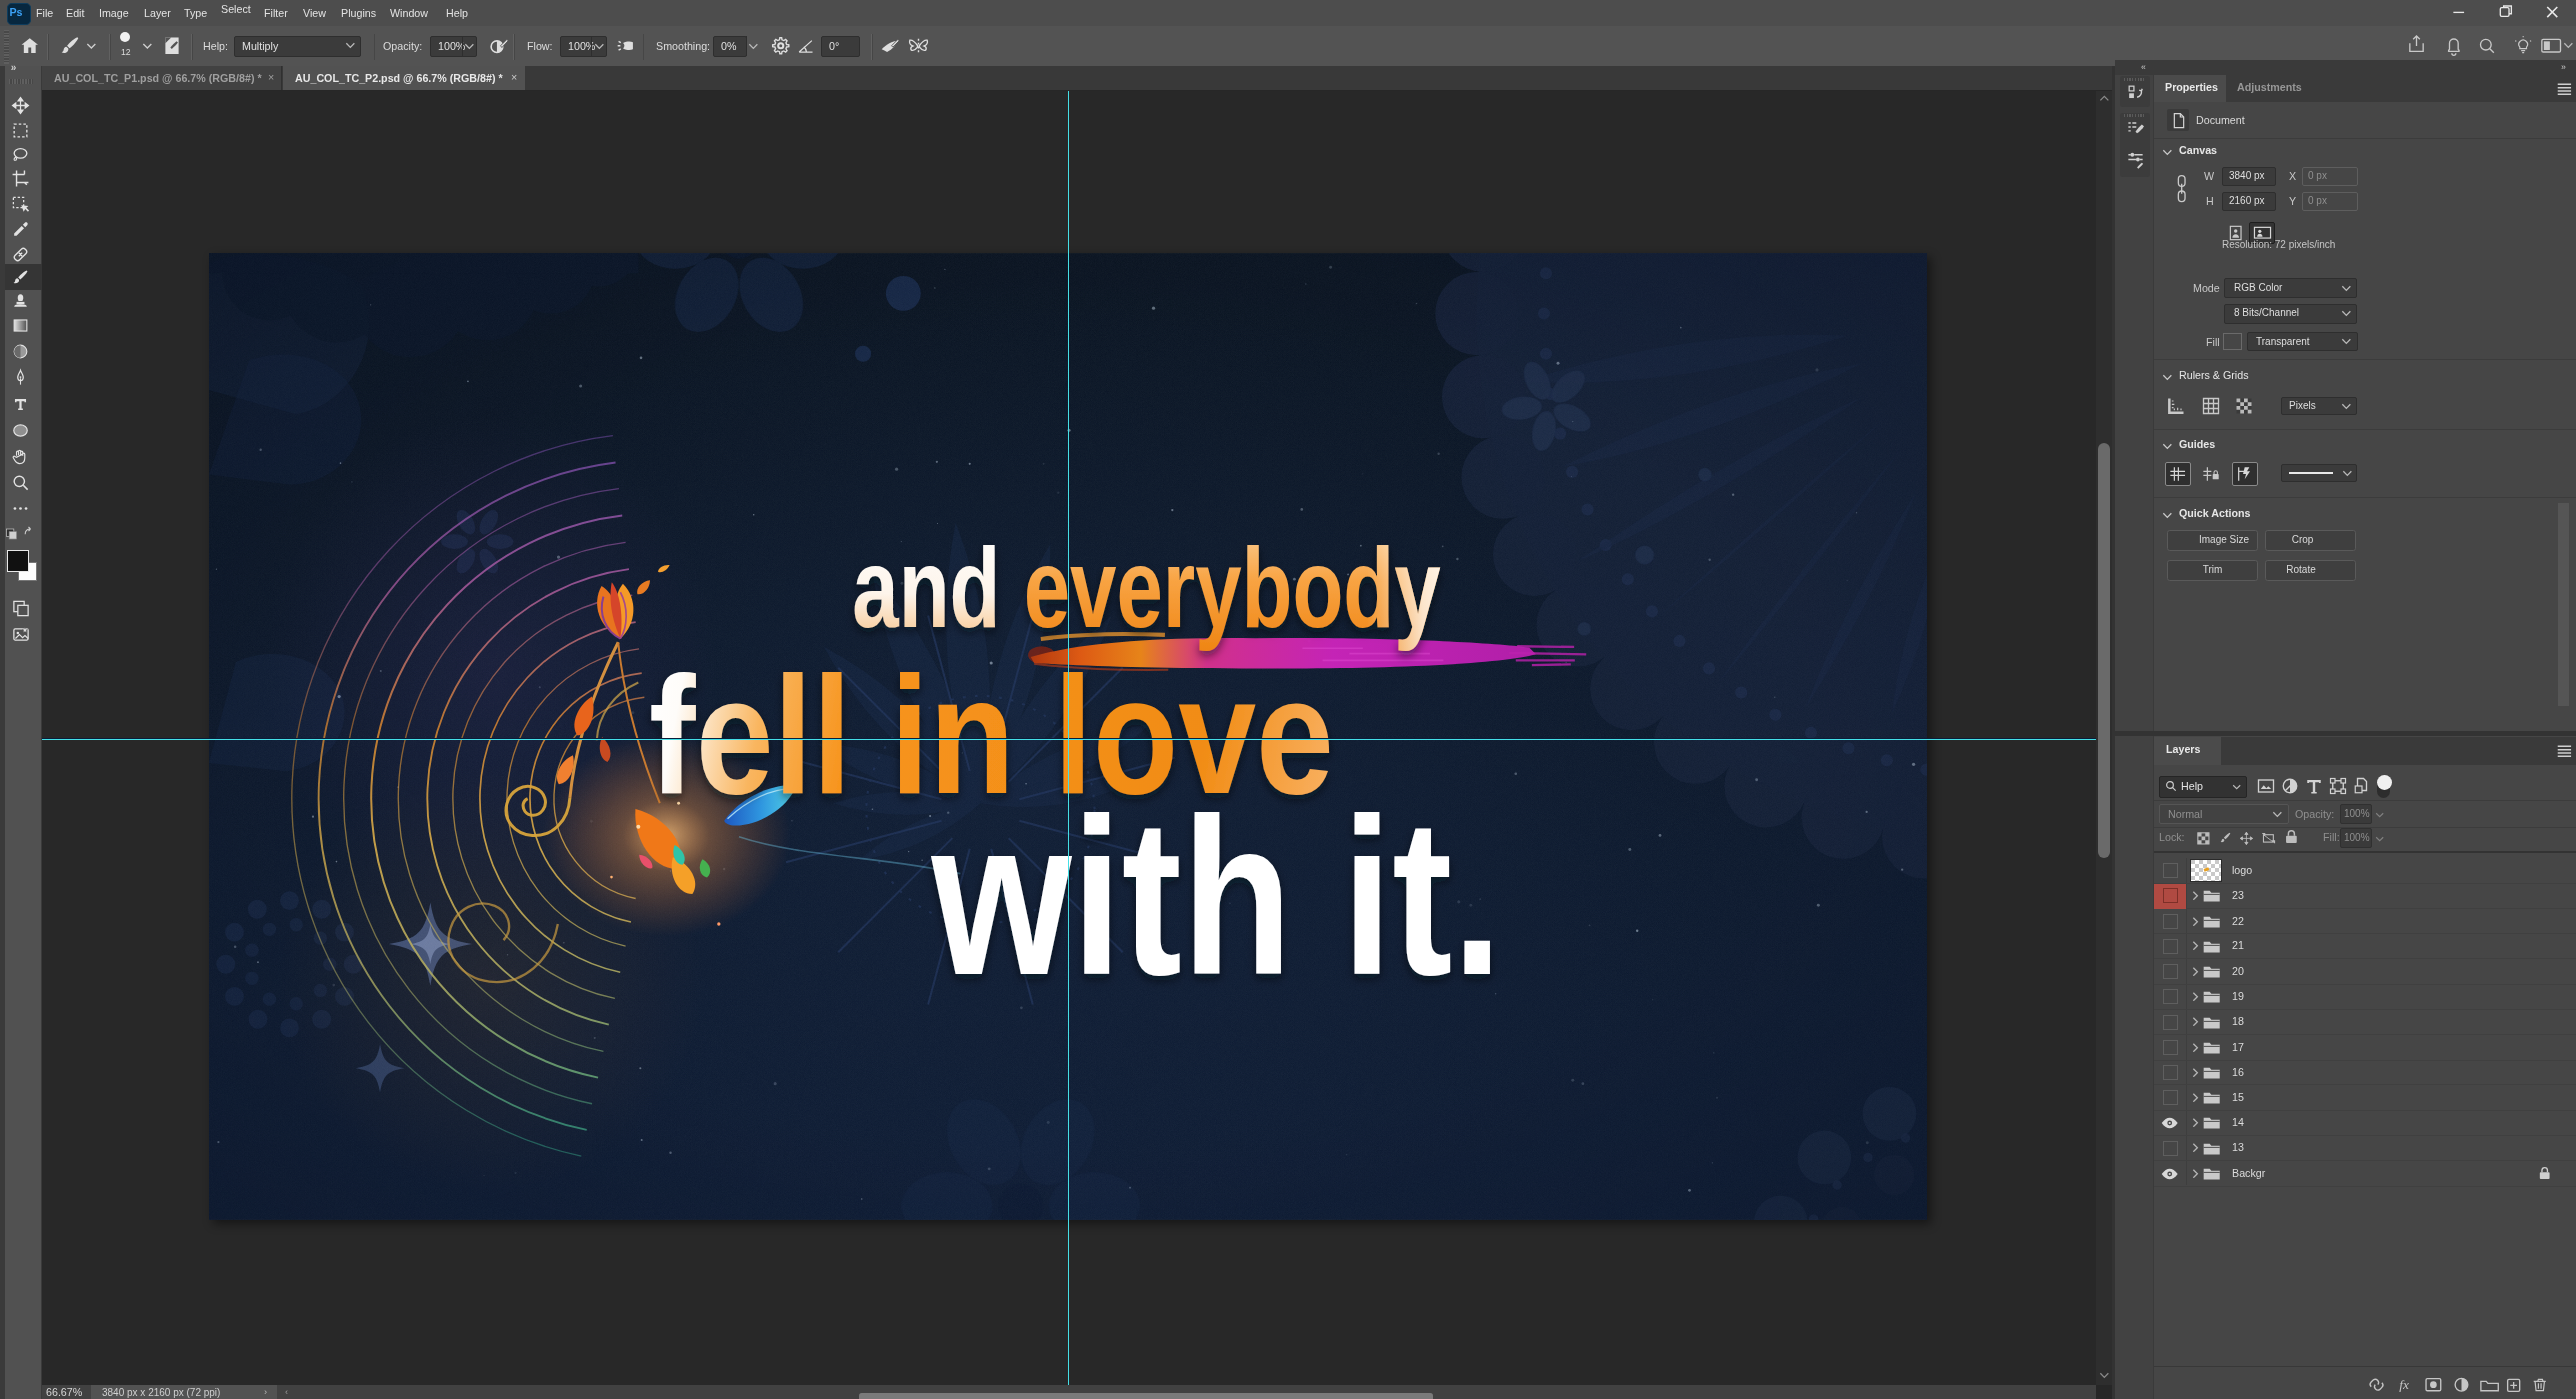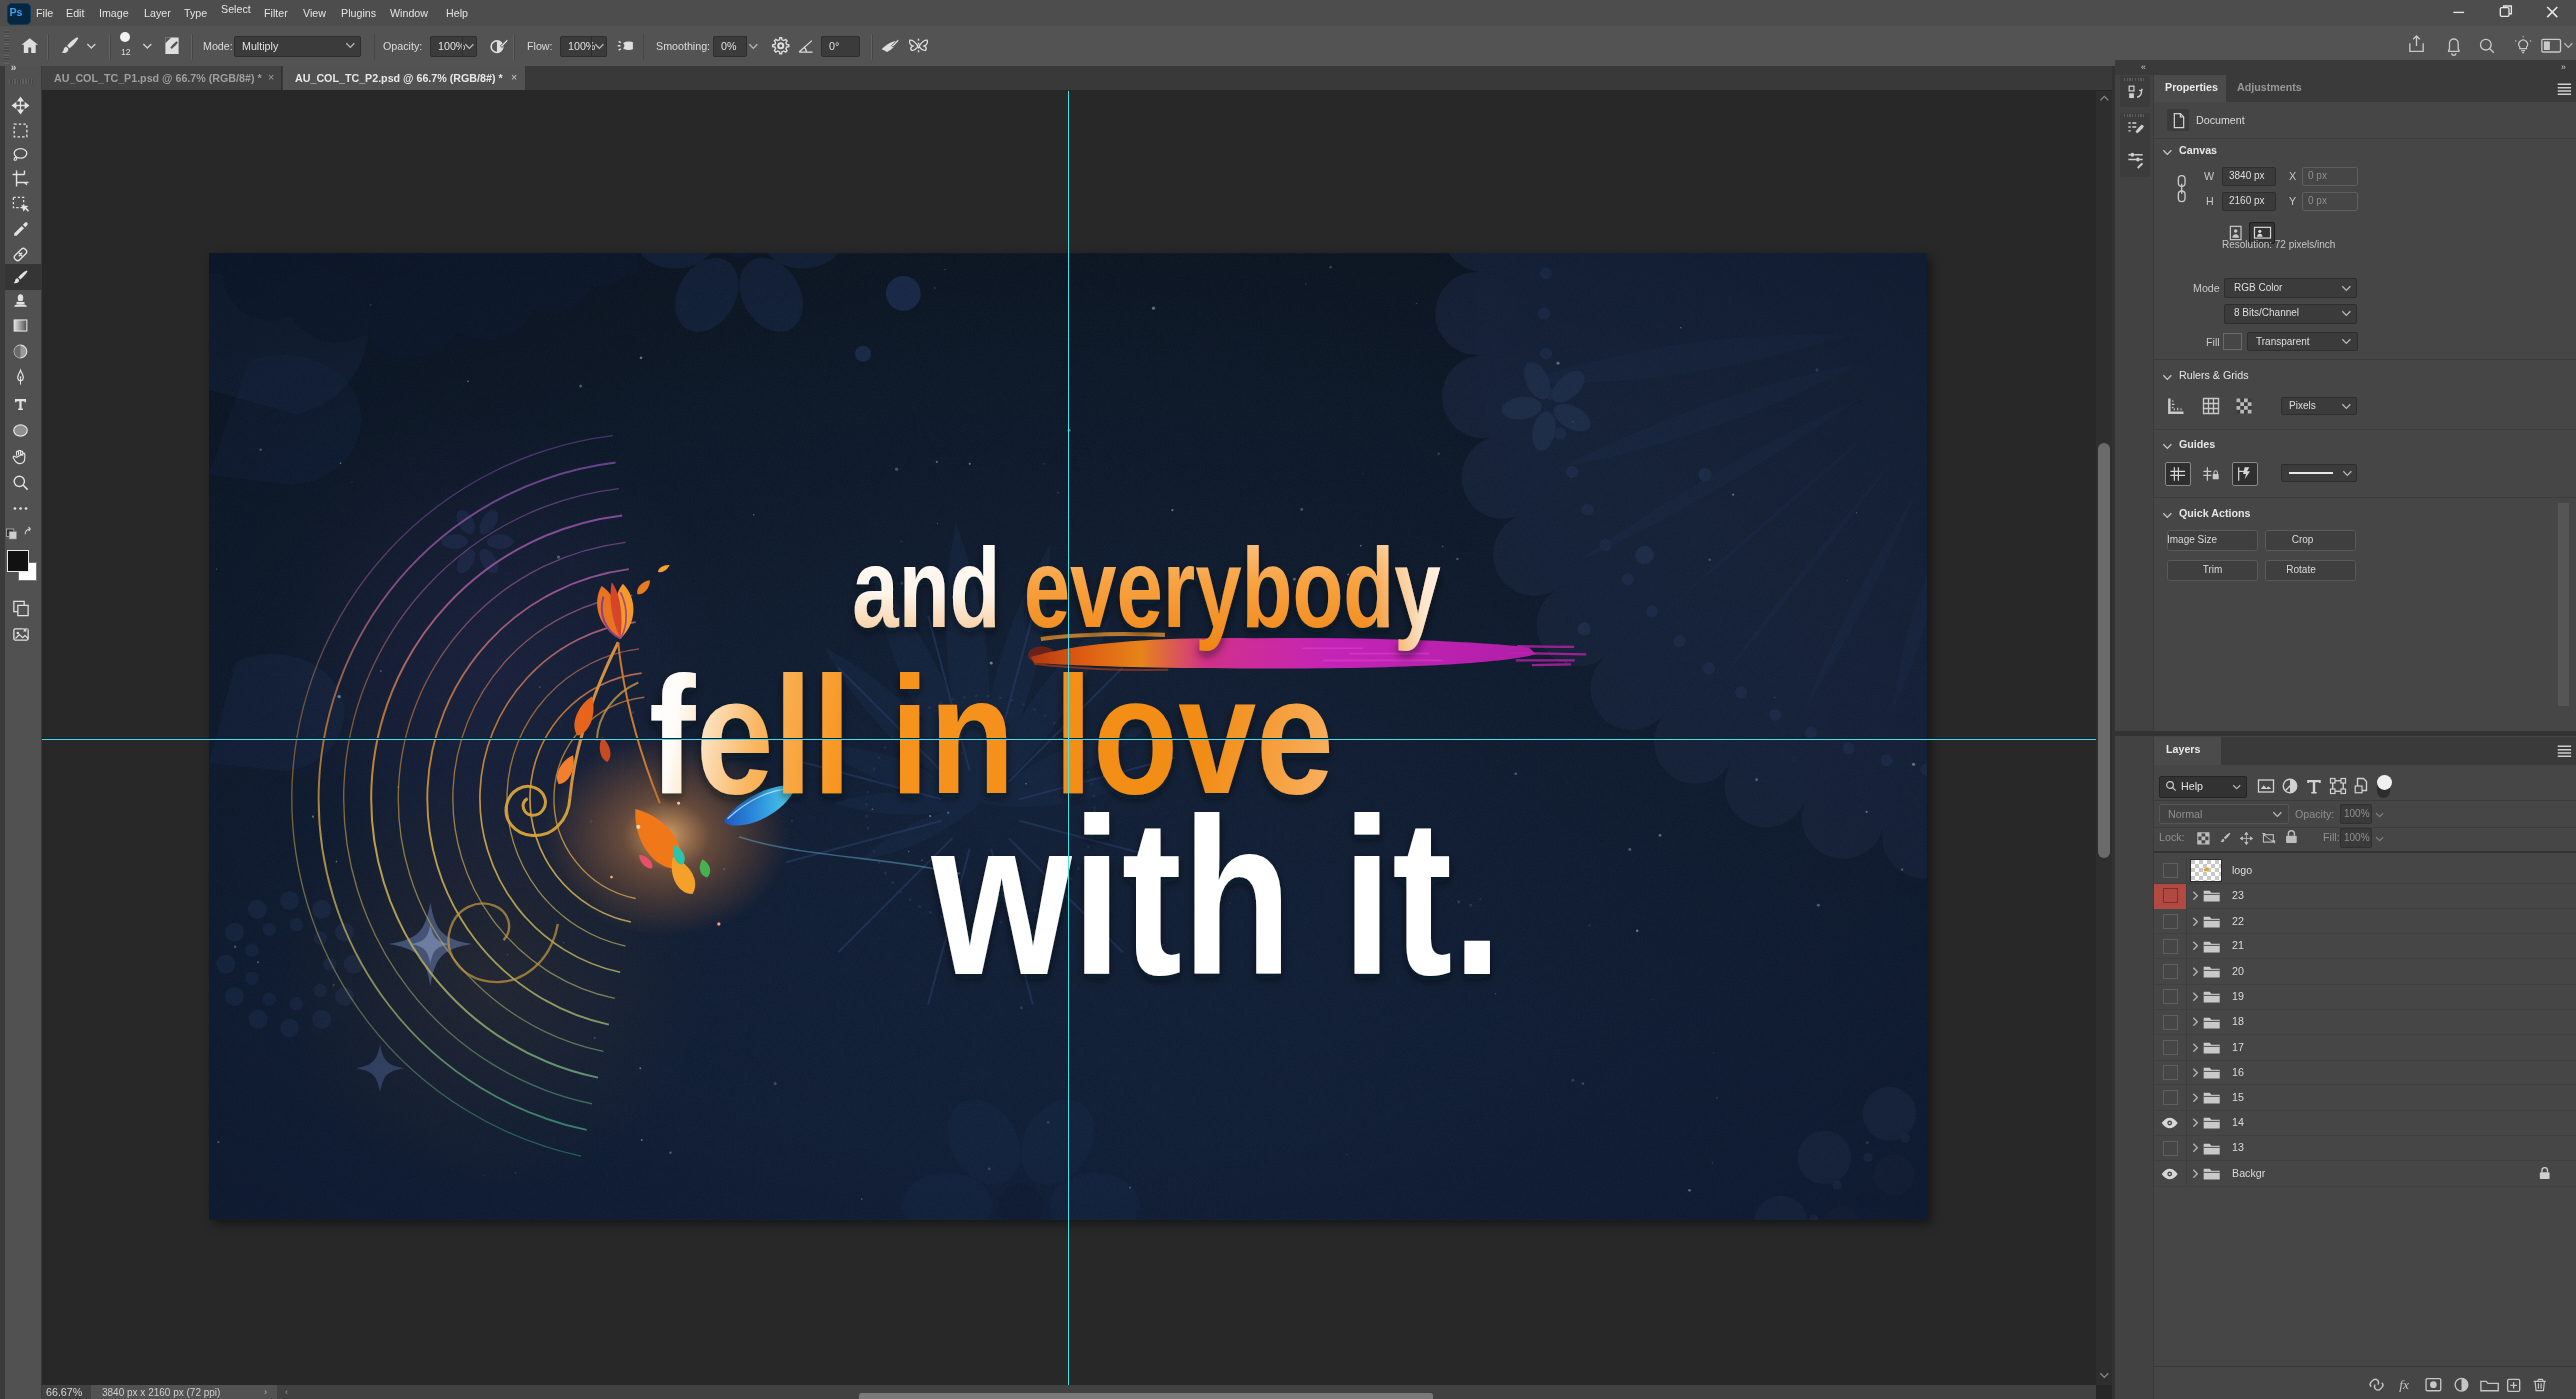--- a/index.html
+++ b/index.html
@@ -48,21 +48,21 @@
 <svg class="abs" style="left:142px;top:42px" width="10.7" height="8" viewBox="0 0 16 12">
     <path d="M2 3l6 6 6-6" stroke="#cfcfcf" stroke-width="2" fill="none"></path>
   </svg>
 <svg class="abs" style="left:162px;top:35px" width="20" height="21.5" viewBox="0 0 24 26">
     <path d="M4 3h16v20H4z" fill="#dedede"></path>
     <path d="M4 3l7 0 -7 7z" fill="#535353"></path>
     <path d="M17.5 7.5c-2 1.5-5.5 5-7.5 7.5l1.8 1.8c2.5-2 6-5.5 7.4-7.6z" fill="#535353"></path>
   </svg>
 <div class="abs" style="left:191px;top:34px;width:0.7px;height:25.5px;background:#616161"></div>
 <div class="abs" style="left:192px;top:34px;width:0.7px;height:25.5px;background:#464646"></div>
-<div class="txt" style="left:203px;top:40px;font-size:10.7px;color:#dcdcdc">Mode:</div>
+<div class="txt" style="left:203px;top:40px;font-size:10.7px;color:#dcdcdc">Help:</div>
 <div class="abs" style="left:234px;top:36px;width:127px;height:21px;background:#3b3b3b;border:0.7px solid #2e2e2e;border-radius:2px;box-sizing:border-box"></div>
 <div class="txt" style="left:242px;top:40px;font-size:10.7px;color:#e0e0e0">Multiply</div>
 <svg class="abs" style="left:345px;top:42px" width="10.7" height="6.7" viewBox="0 0 16 10">
     <path d="M2 2l6 6 6-6" stroke="#b9b9b9" stroke-width="2" fill="none"></path>
   </svg>
 <div class="abs" style="left:374px;top:34px;width:0.7px;height:25.5px;background:#616161"></div>
 <div class="abs" style="left:374px;top:34px;width:0.7px;height:25.5px;background:#464646"></div>
 <div class="txt" style="left:383px;top:40px;font-size:10.7px;color:#dcdcdc">Opacity:</div>
 <div class="abs" style="left:430px;top:36px;width:47px;height:21px;background:#3b3b3b;border:0.7px solid #2e2e2e;border-radius:2px;box-sizing:border-box"></div>
 <div class="txt" style="left:438px;top:40px;font-size:10.7px;color:#e0e0e0">100%</div>
@@ -816,21 +816,21 @@
 <div class="abs" style="left:2289px;top:472px;width:44px;height:2px;background:#e8e8e8"></div>
 <svg class="abs" style="left:2342px;top:470px" width="10.7" height="6.7" viewBox="0 0 16 10">
     <path d="M2 2l6 6 6-6" stroke="#b9b9b9" stroke-width="2" fill="none"></path>
   </svg>
 <div class="abs" style="left:2154px;top:497px;width:422px;height:0.7px;background:#3c3c3c"></div>
 <svg class="abs" style="left:2162px;top:512px" width="10.7" height="6.7" viewBox="0 0 16 10">
     <path d="M2 2l6 6 6-6" stroke="#c9c9c9" stroke-width="2" fill="none"></path>
   </svg>
 <div class="txt" style="left:2179px;top:507px;font-size:10.7px;font-weight:bold;color:#e6e6e6">Quick Actions</div>
 <div class="abs" style="left:2167px;top:530px;width:91px;height:21px;background:#3f3f3f;border:0.7px solid #5a5a5a;border-radius:2.7px;box-sizing:border-box"></div>
-<div class="txt" style="left:2167px;top:534px;width:114px;font-size:10px;color:#dadada">Image Size</div>
+<div class="txt" style="left:2167px;top:534px;width:114px;text-align:center;font-size:10px;color:#dadada">Image Size</div>
 <div class="abs" style="left:2265px;top:530px;width:91px;height:21px;background:#3f3f3f;border:0.7px solid #5a5a5a;border-radius:2.7px;box-sizing:border-box"></div>
 <div class="txt" style="left:2265px;top:534px;width:75px;text-align:center;font-size:10px;color:#dadada">Crop</div>
 <div class="abs" style="left:2167px;top:560px;width:91px;height:21px;background:#3f3f3f;border:0.7px solid #5a5a5a;border-radius:2.7px;box-sizing:border-box"></div>
 <div class="txt" style="left:2167px;top:564px;width:91px;text-align:center;font-size:10px;color:#dadada">Trim</div>
 <div class="abs" style="left:2265px;top:560px;width:91px;height:21px;background:#3f3f3f;border:0.7px solid #5a5a5a;border-radius:2.7px;box-sizing:border-box"></div>
 <div class="txt" style="left:2265px;top:564px;width:72px;text-align:center;font-size:10px;color:#dadada">Rotate</div>
 <div class="abs" style="left:2558px;top:503px;width:10.7px;height:203px;background:#555555"></div>
 <div class="abs" style="left:2154px;top:731px;width:422px;height:5.4px;background:#333333"></div>
 <div class="abs" style="left:2115px;top:731px;width:39px;height:5.4px;background:#333333"></div>
 <div class="abs" style="left:2154px;top:737px;width:422px;height:28px;background:#3a3a3a"></div>

